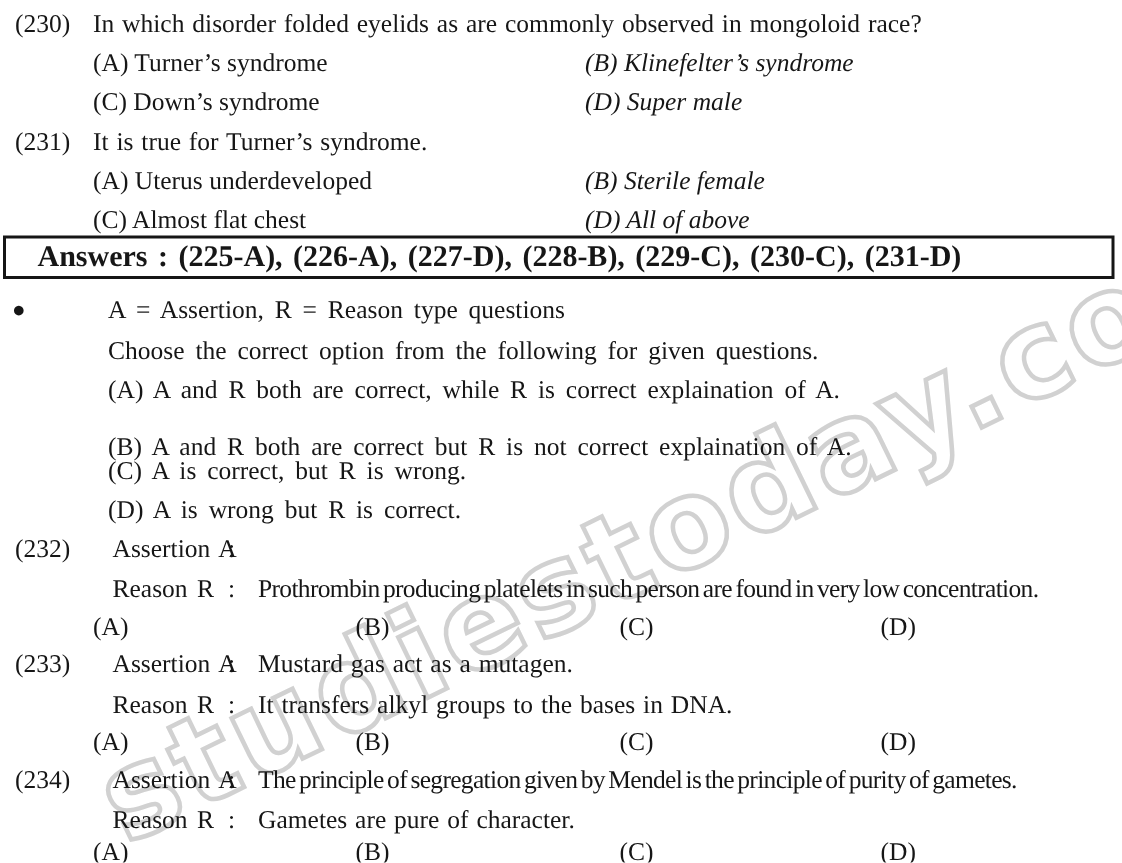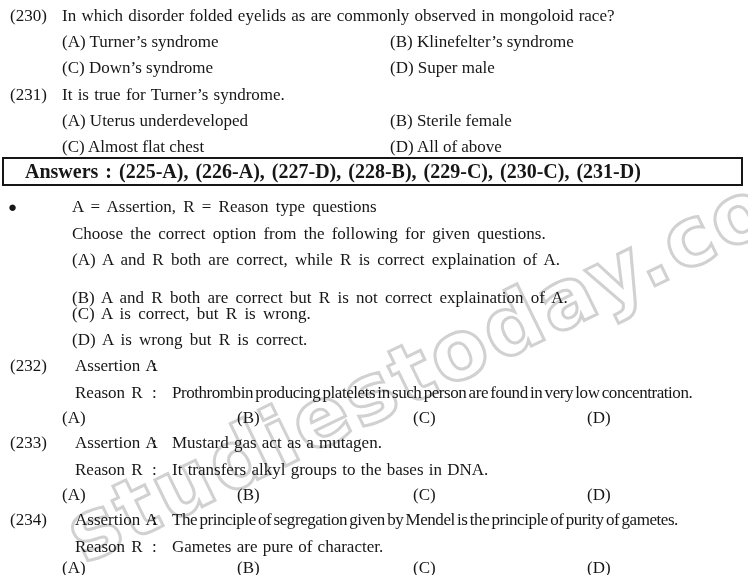--- a/index.html
+++ b/index.html
@@ -21,21 +21,21 @@
   .content { position:absolute; inset:0; z-index:1; }
 
   .row { position:absolute; left:0; width:608px; height:22px;
          font-size:17px; line-height:20px; white-space:nowrap; }
   .row span { position:absolute; top:0; }
 
   .qnum  { left:10px; }
   .qtext { left:62px; word-spacing:1px; }
 
   .colA2 { left:62px;  }   
-  .colB2 { left:390px; }
+  .colB2 { left:390px;font-style:italic; }
 
   .colA4 { left:62px;  }   
   .colB4 { left:237px; }
   .colC4 { left:413px; }
   .colD4 { left:587px; }
 
   .bold { font-weight:normal; word-spacing:3px; }
   .bullet { left:8px; font-size:15px; }
   .ind { left:72px; }
 

